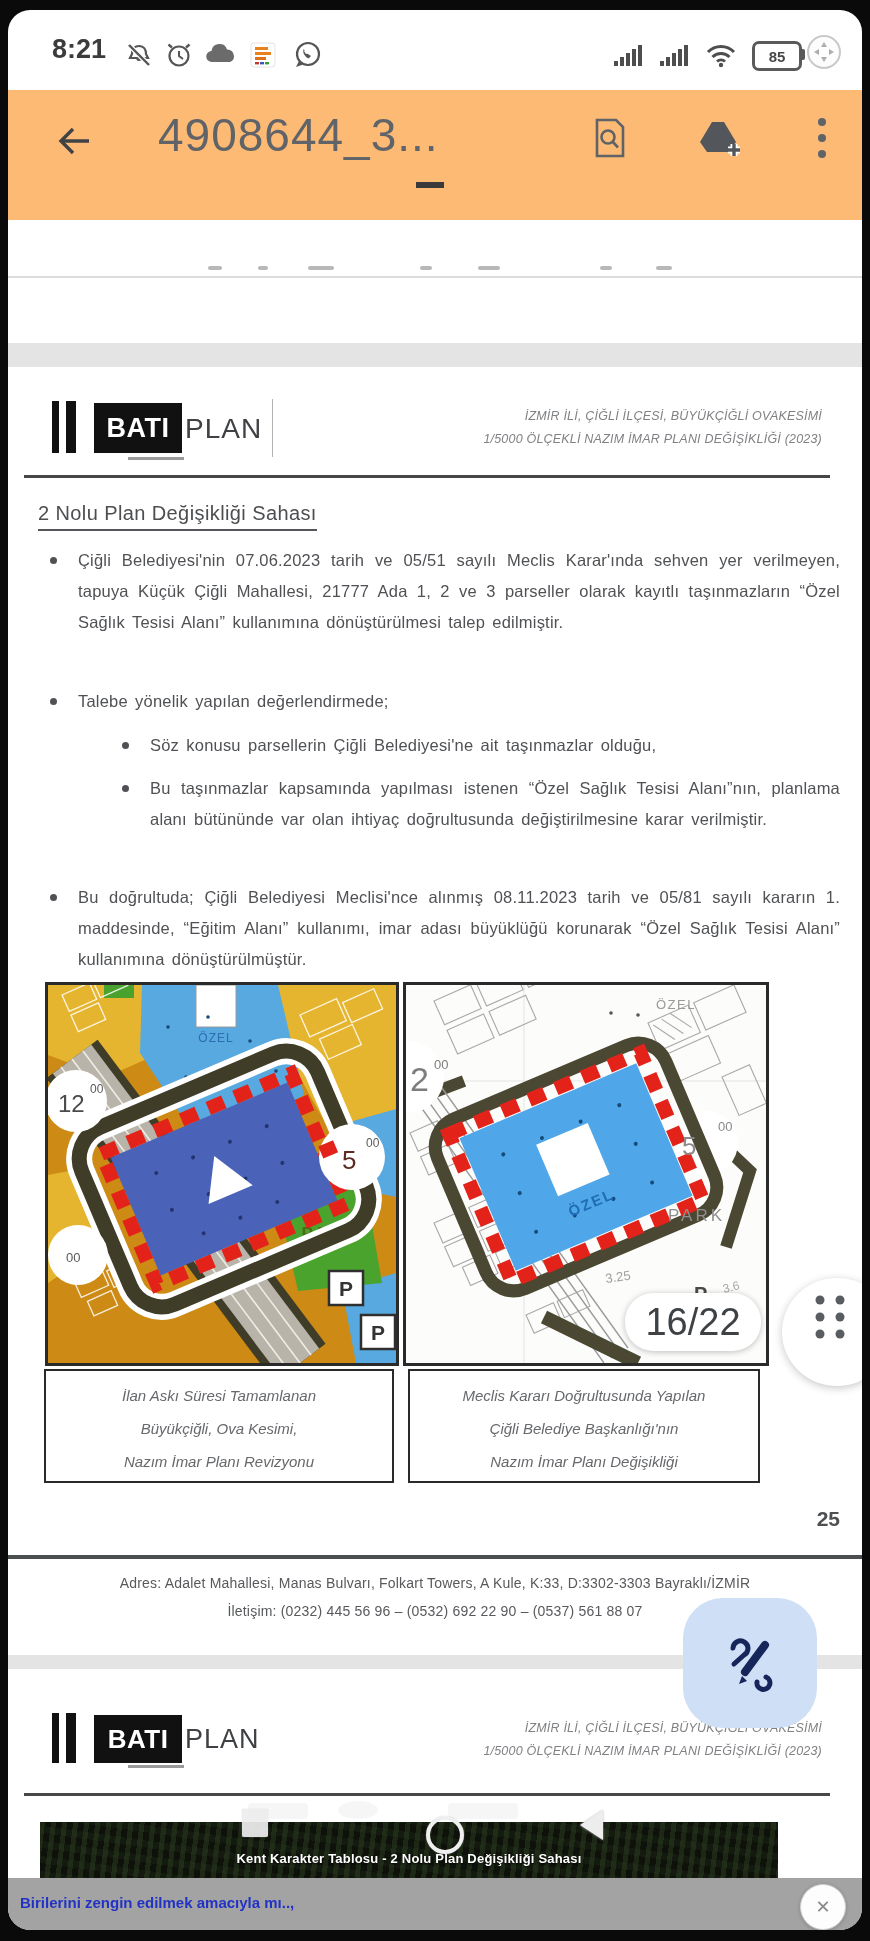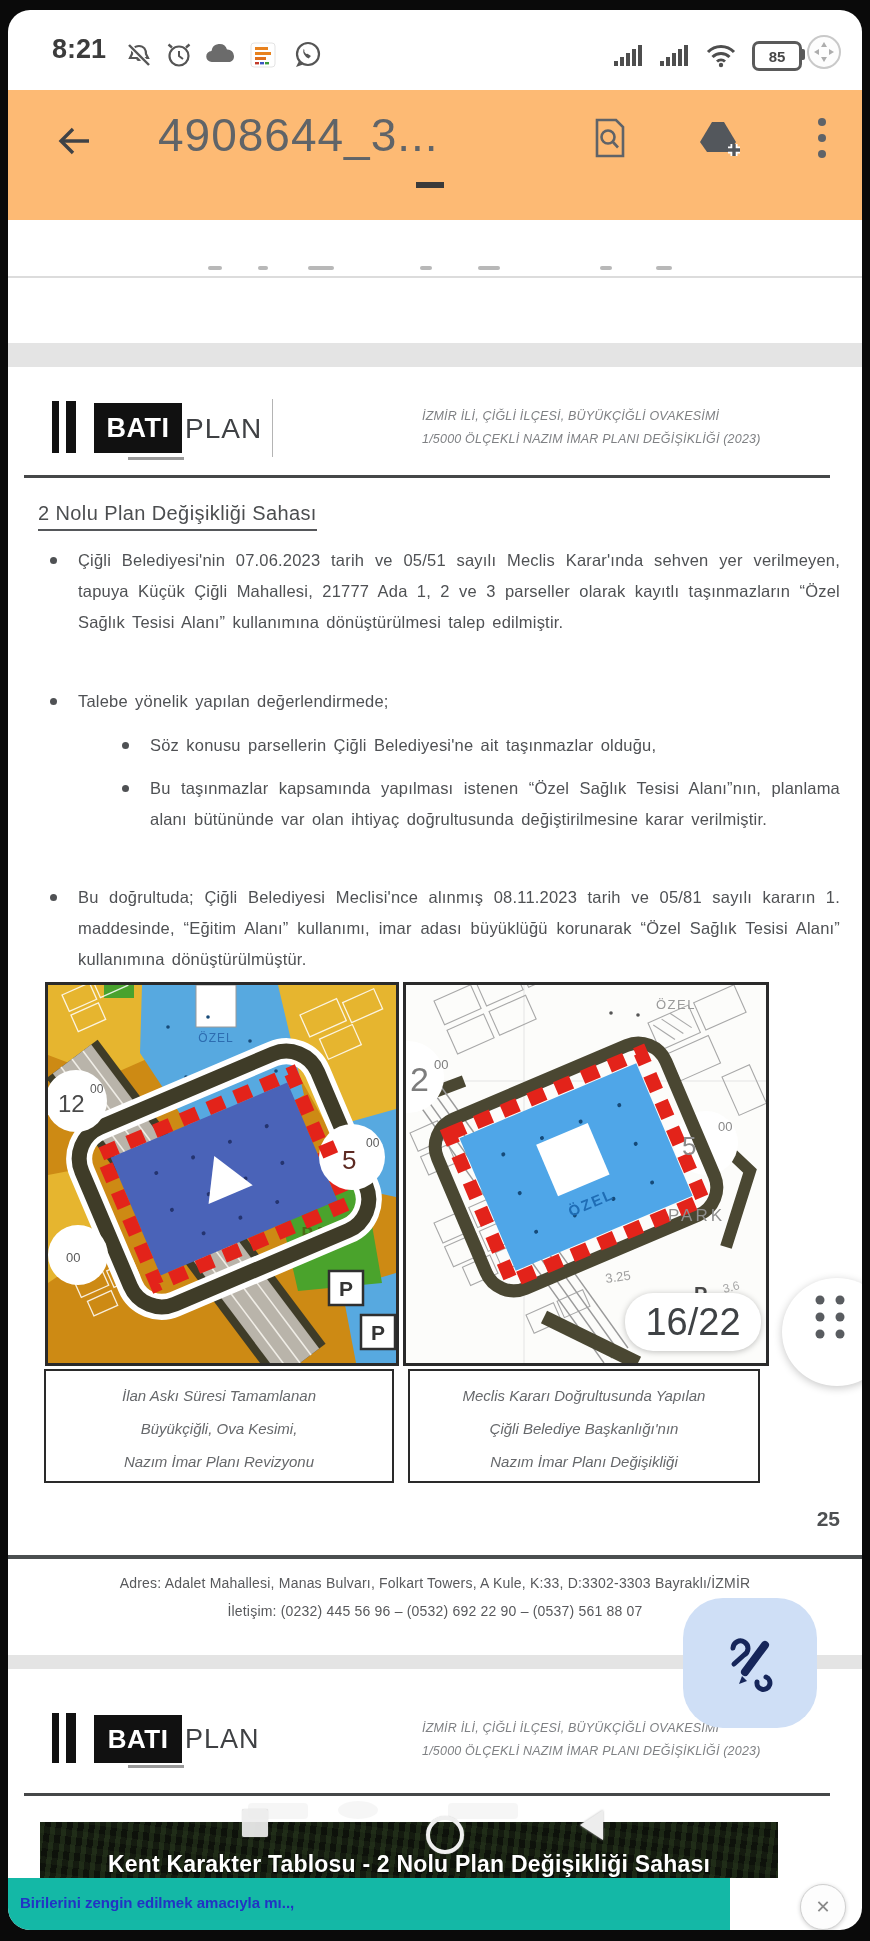--- a/index.html
+++ b/index.html
@@ -11,21 +11,21 @@
   
   .time{font-size:27px;font-weight:600;color:#3c3c3c;}
   
   .doc-title{font-size:46px;color:#606468;letter-spacing:1px;white-space:nowrap;}
   .bar-icon{display:flex;align-items:center;justify-content:center;cursor:pointer;}
   
   .page{position:absolute;left:0;width:854px;background:#fff;}
   .gap-band{position:absolute;left:0;width:854px;background:#e4e4e4;}
   .brand-box{background:#111;color:#fff;font-weight:700;display:flex;align-items:center;justify-content:center;}
   .brand-plan{color:#3f4144;font-weight:400;}
-  .hdr-right{font-style:italic;font-size:12.5px;line-height:23px;color:#7f8184;text-align:left;letter-spacing:.2px;}
+  .hdr-right{font-style:italic;font-size:12.5px;line-height:23px;color:#7f8184;text-align:right;letter-spacing:.2px;}
   .rule{position:absolute;background:#454748;}
   .doc-heading{font-size:20px;color:#4c4e50;letter-spacing:.4px;}
   .doc-heading span{border-bottom:2px solid #55575a;padding-bottom:5px;}
   .body-txt{font-size:16.5px;line-height:31px;color:#4f5154;text-align:justify;letter-spacing:.2px;word-spacing:2.5px;}
   .bullet-dot{width:7px;height:7px;border-radius:50%;background:#4f5154;}
   .fig{position:absolute;border:3px solid #2a2a2a;background:#fff;}
   .fig-cap{position:absolute;border:2px solid #2a2a2a;background:#fff;text-align:center;
            font-style:italic;font-size:15px;line-height:33px;color:#66686b;padding-top:8px;box-sizing:border-box;}
   .footer-txt{font-size:14px;line-height:25px;color:#58595c;text-align:center;letter-spacing:.2px;}
   .pgnum{font-size:21px;font-weight:600;color:#4e5052;}
@@ -33,22 +33,22 @@
   .pill{background:#fff;border-radius:28px;box-shadow:0 1px 6px rgba(0,0,0,.25);
         display:flex;align-items:center;justify-content:center;font-size:38px;color:#3f4245;}
   .fab-round{background:#fff;border-radius:50%;box-shadow:0 2px 8px rgba(0,0,0,.22);}
   .fab-pen{background:#cfdff6;border-radius:40px;display:flex;align-items:center;justify-content:center;cursor:pointer;}
   
   .banner{background:
      repeating-linear-gradient(97deg, rgba(46,66,34,.45) 0 5px, rgba(10,14,8,.1) 5px 11px),
      repeating-linear-gradient(8deg, rgba(30,40,22,.35) 0 7px, rgba(0,0,0,.15) 7px 15px),
      #10150d;
      display:flex;align-items:flex-end;justify-content:center;}
-  .banner-title{color:#fff;font-weight:700;font-size:23px;letter-spacing:.2px;
-                text-shadow:0 1px 2px rgba(0,0,0,.9);}
+  .banner-title{color:#fff;font-weight:700;font-size:13px;letter-spacing:.2px;
+                text-shadow:0 1px 2px rgba(0,0,0,.9);padding-bottom:12px;}
   .ad-txt{color:#2233c4;font-weight:700;font-size:15px;cursor:pointer;}
   .close-btn{width:44px;height:44px;border-radius:50%;background:#fdfdfd;border:1px solid #cfcfcf;
              box-shadow:0 1px 4px rgba(0,0,0,.18);display:flex;align-items:center;justify-content:center;
              color:#8a8a8a;font-size:18px;cursor:pointer;}
   .nav-sq{width:26px;height:28px;background:#ededed;opacity:.93;border-radius:2px;box-shadow:0 0 1px #bbb;}
   .nav-circle{width:30px;height:30px;border:4px solid #efefef;border-radius:50%;box-shadow:0 0 1px #bbb;}
   .nav-tri{width:0;height:0;border-top:15px solid transparent;border-bottom:15px solid transparent;
            border-right:23px solid #ededed;filter:drop-shadow(0 0 1px #bbb);}
   .ghost{background:#f0f0f0;opacity:.6;border-radius:4px;}
   .marks{background:#b8b8b8;height:4px;border-radius:2px;}
@@ -468,21 +468,21 @@
     </svg>
   </div>
 
   <div class="abs banner" style="left:32px;top:1812px;width:738px;height:56px;">
     <span class="banner-title">Kent Karakter Tablosu - 2 Nolu Plan Değişikliği Sahası</span>
   </div>
   <span class="abs nav-sq" style="left:234px;top:1799px;"></span>
   <span class="abs nav-circle" style="left:418px;top:1806px;"></span>
   <span class="abs nav-tri" style="left:572px;top:1800px;"></span>
 
-  <div class="abs" style="left:0;top:1868px;width:722px;height:52px;background:#14b8a6;">
+  <div class="abs" style="left:0;top:1868px;width:854px;height:52px;background:#a3a3a3;">
     <span class="abs ad-txt" style="left:12px;top:16px;">Birilerini zengin edilmek amacıyla mı..,</span>
     <span class="abs close-btn" style="left:792px;top:6px;">
       <span>✕</span>
     </span>
   </div>
 
 </div>
 </div>
 
 </body></html>

